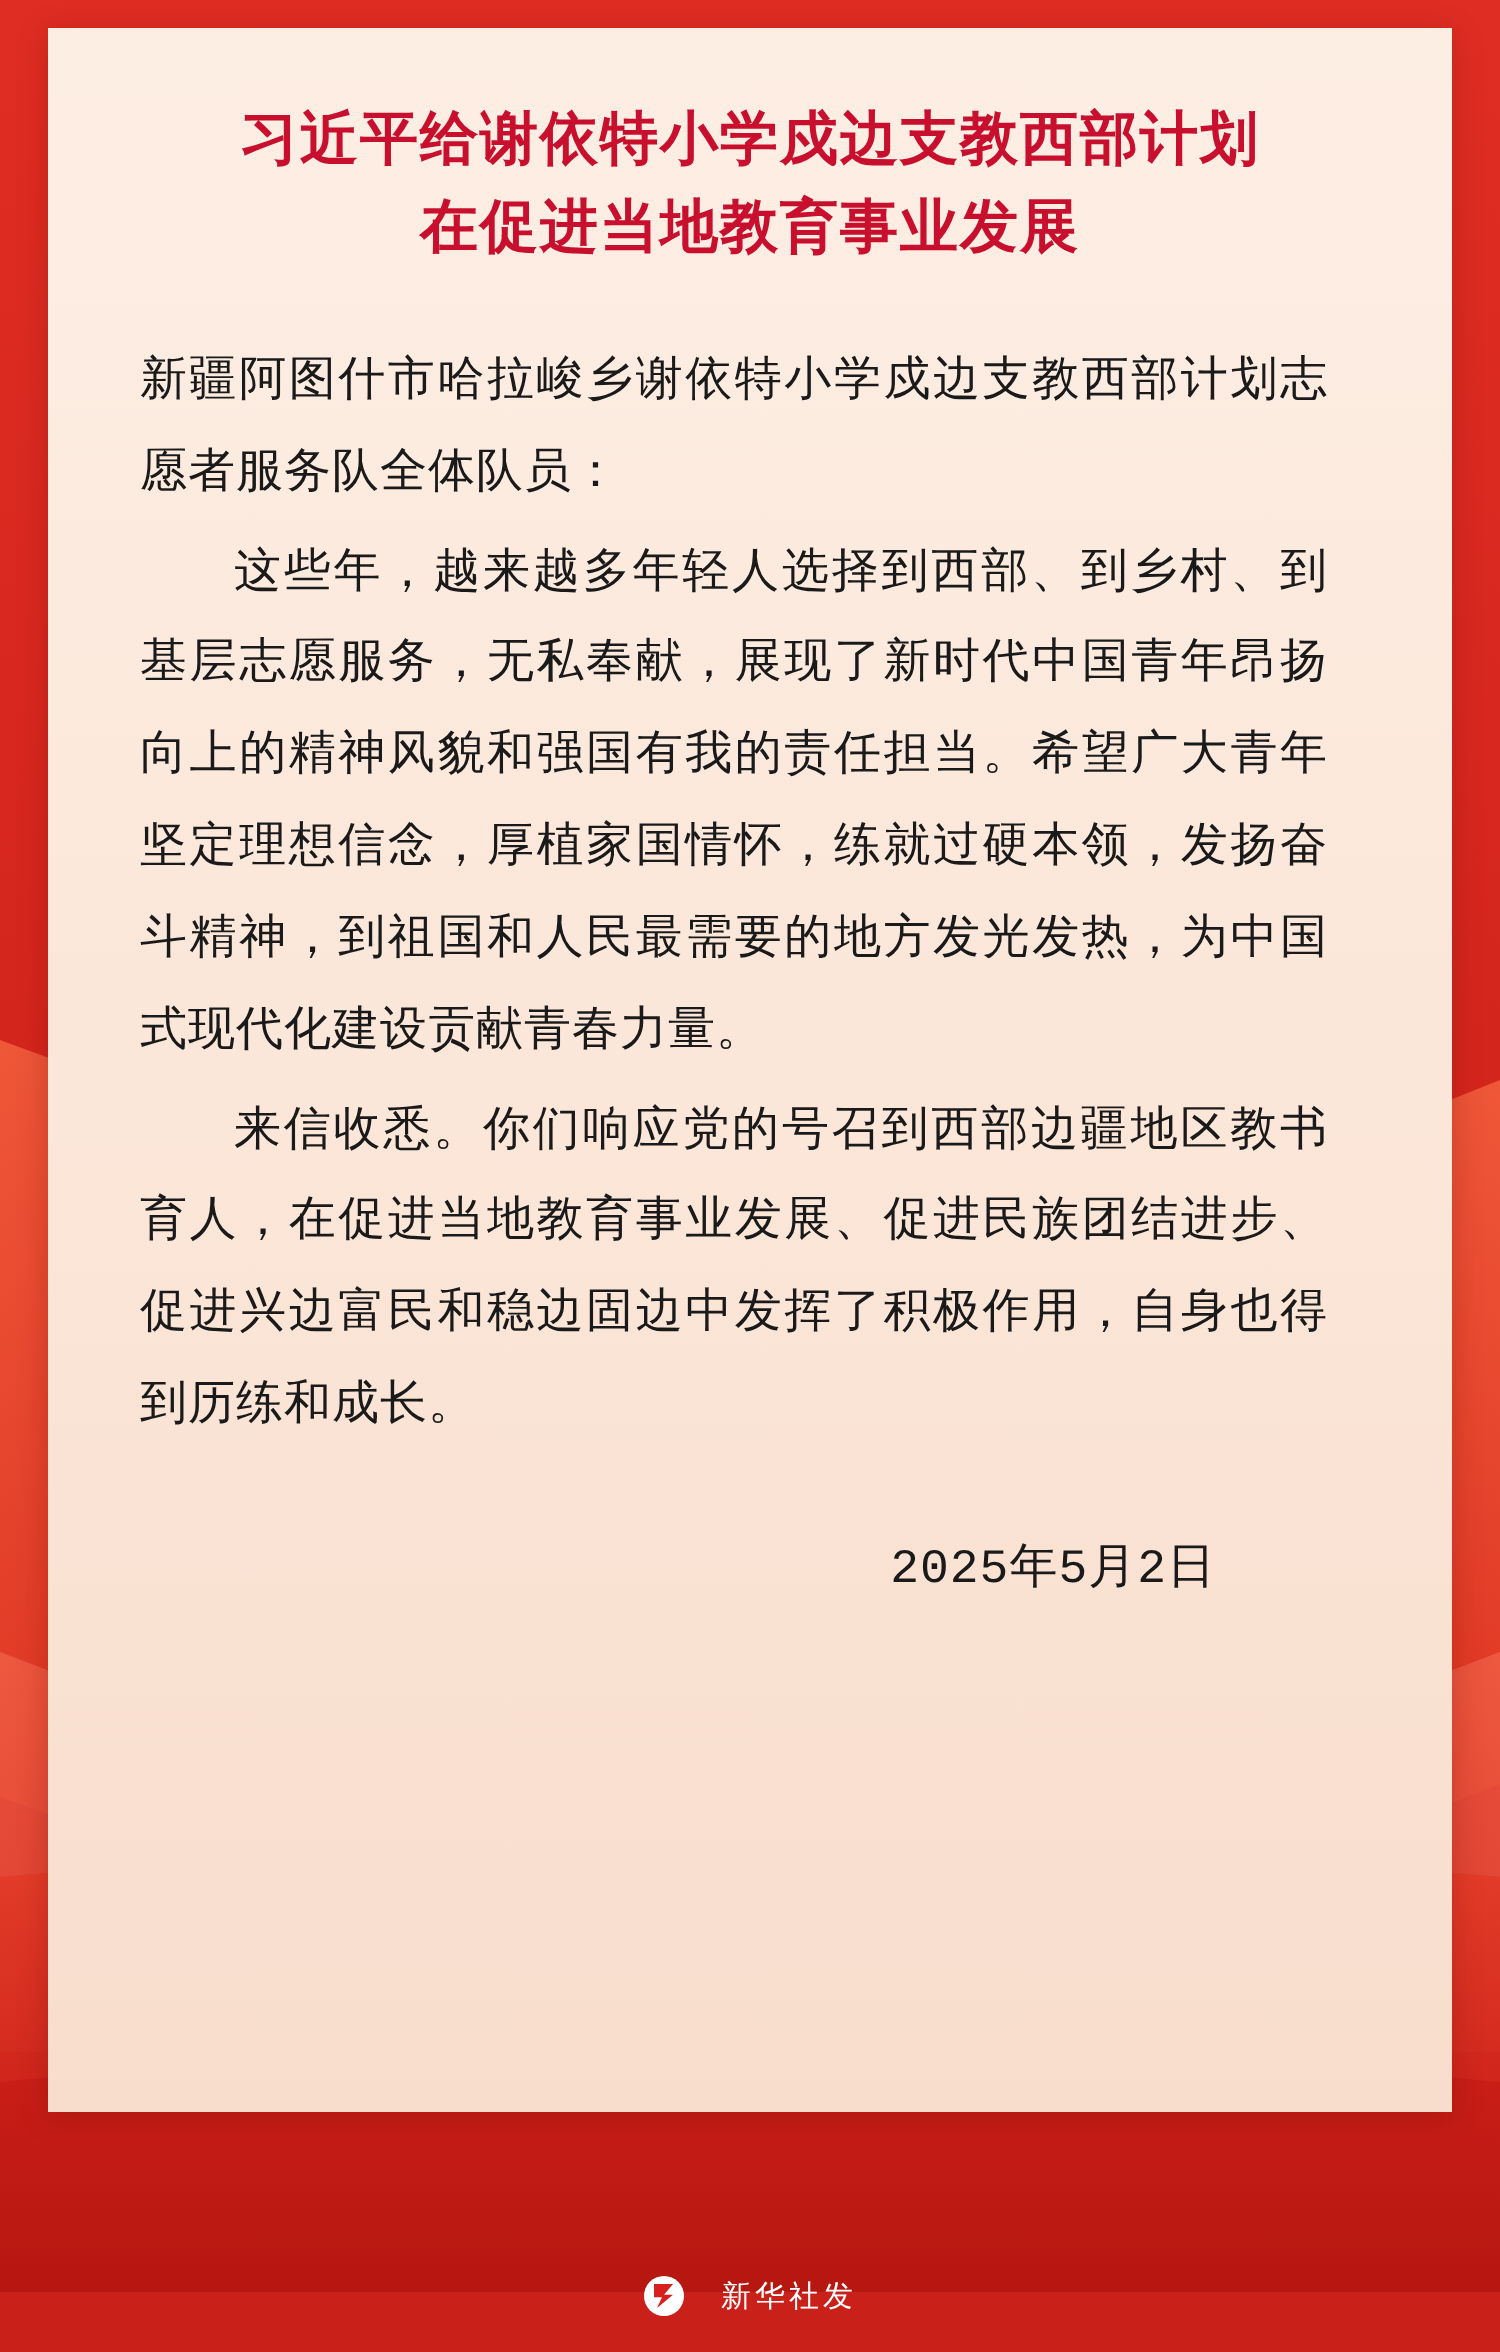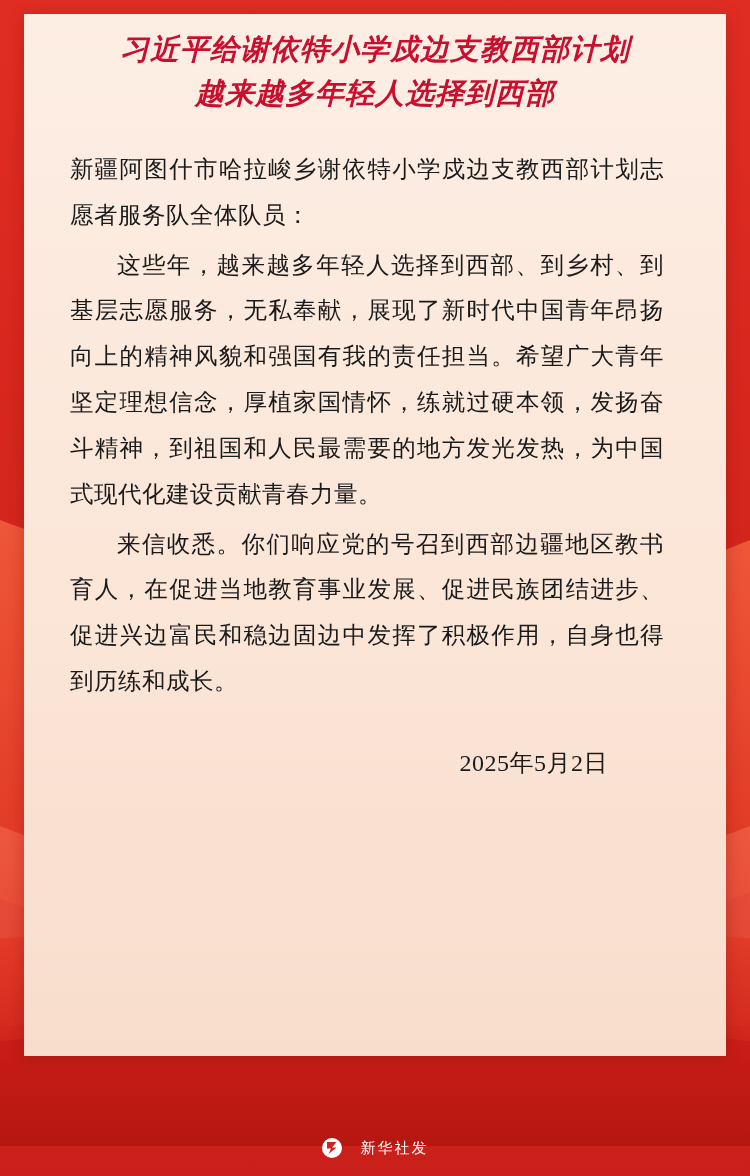--- a/index.html
+++ b/index.html
@@ -87,23 +87,22 @@
     position: absolute;
     left: 24px;
     top: 14px;
     width: 702px;
     height: 1042px;
     background: linear-gradient(180deg, #fdeee4 0%, #fbe6d8 55%, #f8ddcc 100%);
     box-shadow: 0 2px 14px rgba(90, 10, 5, 0.25);
   }
 
   .title-block {
-    padding: 14px 46px 14px 46px;
+    padding: 34px 46px 14px 46px;
     text-align: center;
-    font-style: italic;
   }
   .title-line {
     font-family: "DejaVu Serif", "Liberation Serif", serif;
     font-weight: bold;
     font-size: 29px;
     line-height: 1.5;
     letter-spacing: 1px;
     color: #c8102e;
     white-space: nowrap;
   }
@@ -132,21 +131,21 @@
   .signature {
     font-family: "DejaVu Serif", "Liberation Serif", serif;
     font-size: 46px;
     font-weight: bold;
     letter-spacing: 6px;
     color: #111;
     line-height: 1.2;
   }
   .sign-date {
     margin-top: 16px;
-    font-family: Liberation Serif, serif;
+    font-family: Liberation Mono, monospace;
     font-size: 24px;
     color: #1a1a1a;
     letter-spacing: 0.5px;
   }
 
   
   .footer {
     position: absolute;
     left: 0;
     right: 0;
@@ -190,21 +189,21 @@
   <div class="deco deco-right-top"></div>
   <div class="deco deco-fold-l"></div>
   <div class="deco deco-fold-r"></div>
   <div class="deco deco-bottom-band"></div>
   <div class="deco deco-bottom-band2"></div>
 
   <div class="card">
 
     <div class="title-block">
       <div class="title-line">习近平给谢依特小学戍边支教西部计划</div>
-      <div class="title-line">越来越多年轻人选择到西部</div>
+      <div class="title-line">在促进当地教育事业发展</div>
     </div>
 
     <div class="body-block">
       <p class="para">新疆阿图什市哈拉峻乡谢依特小学戍边支教西部计划志愿者服务队全体队员：</p>
       <p class="para indent">这些年，越来越多年轻人选择到西部、到乡村、到基层志愿服务，无私奉献，展现了新时代中国青年昂扬向上的精神风貌和强国有我的责任担当。希望广大青年坚定理想信念，厚植家国情怀，练就过硬本领，发扬奋斗精神，到祖国和人民最需要的地方发光发热，为中国式现代化建设贡献青春力量。</p>
       <p class="para indent">来信收悉。你们响应党的号召到西部边疆地区教书育人，在促进当地教育事业发展、促进民族团结进步、促进兴边富民和稳边固边中发挥了积极作用，自身也得到历练和成长。</p>
 
       <div class="sign-block">
         <div class="sign-date">2025年5月2日</div>
       </div>

